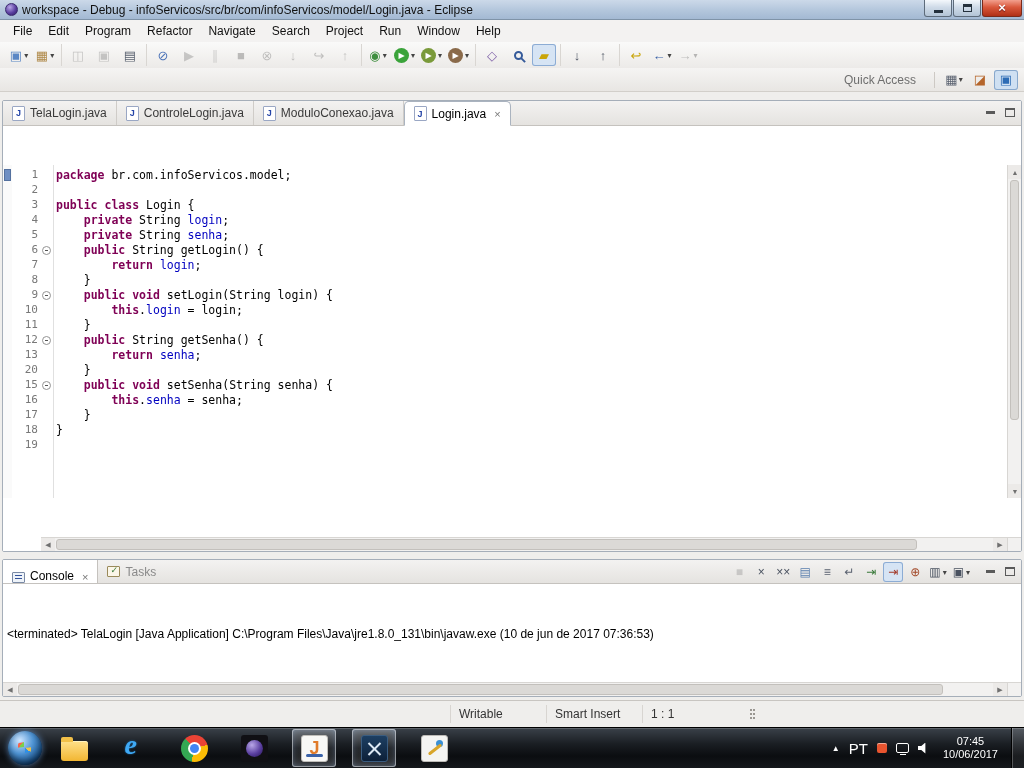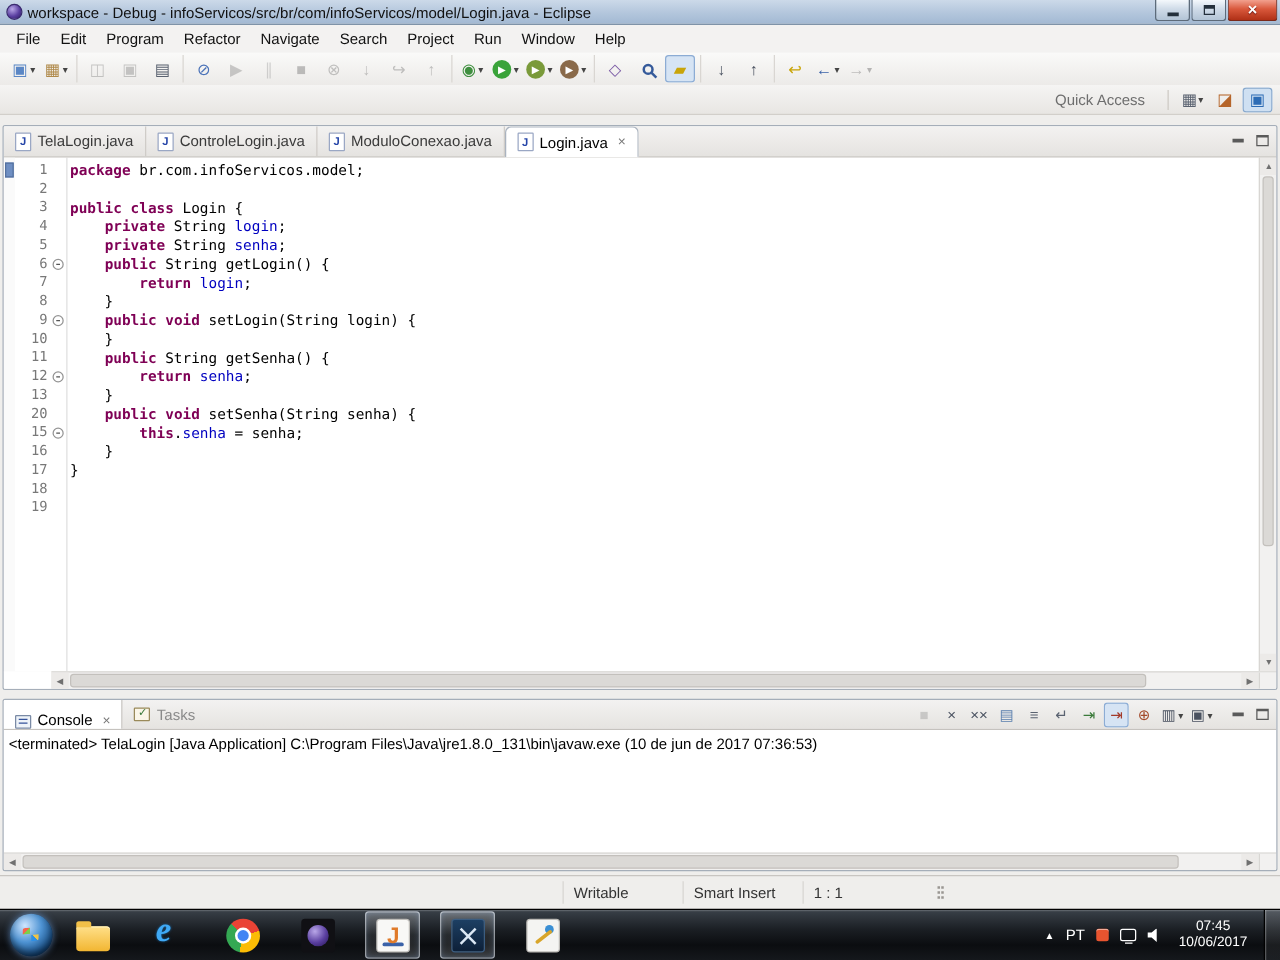--- a/index.html
+++ b/index.html
@@ -44,21 +44,21 @@
   .quick-access { color:#6e6e6e; margin-right:12px; }
   .vsep { width:1px; height:16px; background:#cdc9c4; margin:0 6px; }
   .persp-btn { height:20px; min-width:24px; margin:0 1px; display:flex; align-items:center; justify-content:center; border-radius:3px; }
   .persp-btn .glyph { font-size:13px; }
   .persp-btn.pressed { background:#cfe0f2; box-shadow:inset 0 0 0 1px #88a8cc; }
   .persp-btn.dd::after { content:"▾"; font-size:8px; color:#444; margin-left:1px; }
 
   
   .workspace { flex:1 1 auto; padding:0 2px; display:flex; flex-direction:column; background:#efeeec; }
 
-  .view { border:1px solid #a5aeb9; border-radius:2px; background:#fff; display:flex; flex-direction:column; overflow:hidden; }
+  .view { border:1px solid #a5aeb9; border-radius:2px; background:#fff; display:flex; flex-direction:column; overflow:hidden;gap:39px; }
   .editor-view { margin-top:8px; height:452px; flex:0 0 452px; }
   .console-view { margin-top:7px; margin-bottom:3px; flex:1 1 auto; }
 
   .tabbar { height:25px; flex:0 0 25px; background:linear-gradient(#f3f2f1,#e5e3e0); border-bottom:1px solid #c5c2be;
     display:flex; align-items:stretch; position:relative; }
   #editor-tabs { display:flex; }
   .tab { display:flex; align-items:center; gap:5px; padding:0 9px; border-right:1px solid #cfccc8; color:#3a3a3a; }
   .tab.active { background:#fff; border:1px solid #aab3bf; border-bottom:1px solid #fff; border-top-left-radius:5px; border-top-right-radius:5px; color:#000; margin-bottom:-1px; }
   .jfile { width:13px; height:15px; background:#fff; border:1px solid #9aa7c4; border-radius:1px; display:flex; align-items:center; justify-content:center; flex:0 0 13px; }
   .jfile::after { content:"J"; font-weight:bold; font-size:9px; color:#2545a8; }
@@ -147,21 +147,21 @@
   .ic-darkblue { background:linear-gradient(#1d3f63,#0d2038); border:1px solid #3b5d81; border-radius:3px; }
   .ic-darkblue::before, .ic-darkblue::after { content:""; position:absolute; left:4px; top:12px; width:17px; height:2px; background:#dce8f4; }
   .ic-darkblue::before { transform:rotate(45deg); }
   .ic-darkblue::after { transform:rotate(-45deg); }
   .ic-scenebuilder { background:#f4f4f2; border:1px solid #bcbab6; border-radius:3px; }
   .ic-scenebuilder::after { content:""; position:absolute; left:5px; top:12px; width:16px; height:3px; background:#d8a52a; transform:rotate(-38deg); border-radius:2px; }
   .ic-scenebuilder::before { content:""; position:absolute; right:4px; top:4px; width:7px; height:7px; border-radius:50%; background:#3a8fd4; }
 
   .tray { margin-left:auto; display:flex; align-items:center; gap:9px; color:#fff; }
   .tray-chevron { font-size:8px; color:#fff; }
-  .tray-lang { font-size:12px; }
+  .tray-lang { font-size:15px; }
   .tray-red { width:10px; height:10px; border-radius:2px; background:#e8542f; display:inline-block; box-shadow:inset 0 1px 0 rgba(255,255,255,.5); }
   .tray-display { width:13px; height:10px; border:1px solid #fff; border-radius:2px; display:inline-block; position:relative; }
   .tray-display::after { content:""; position:absolute; left:3px; bottom:-3px; width:6px; height:1px; background:#fff; }
   .tray-speaker { width:12px; height:11px; background:#fff; display:inline-block;
     clip-path:polygon(0 32%, 28% 32%, 62% 0, 62% 100%, 28% 68%, 0 68%); }
   .clock { font-size:11px; line-height:13px; text-align:center; margin:0 4px; }
   .show-desktop { width:13px; height:41px; border-left:1px solid #000; box-shadow:inset 1px 0 0 rgba(255,255,255,.25);
     background:linear-gradient(rgba(255,255,255,.14), rgba(255,255,255,.03)); }
 </style>
 </head>
@@ -395,20 +395,21 @@
         <div class="code-col" id="code-col">
             <div class="code-line"><span class="tk-kw">package</span><span class="tk-pl"> br.com.infoServicos.model;</span></div>
             <div class="code-line">&nbsp;</div>
             <div class="code-line"><span class="tk-kw">public</span><span class="tk-pl"> </span><span class="tk-kw">class</span><span class="tk-pl"> Login {</span></div>
             <div class="code-line"><span class="tk-pl">    </span><span class="tk-kw">private</span><span class="tk-pl"> String </span><span class="tk-fd">login</span><span class="tk-pl">;</span></div>
             <div class="code-line"><span class="tk-pl">    </span><span class="tk-kw">private</span><span class="tk-pl"> String </span><span class="tk-fd">senha</span><span class="tk-pl">;</span></div>
             <div class="code-line"><span class="tk-pl">    </span><span class="tk-kw">public</span><span class="tk-pl"> String getLogin() {</span></div>
             <div class="code-line"><span class="tk-pl">        </span><span class="tk-kw">return</span><span class="tk-pl"> </span><span class="tk-fd">login</span><span class="tk-pl">;</span></div>
             <div class="code-line"><span class="tk-pl">    }</span></div>
             <div class="code-line"><span class="tk-pl">    </span><span class="tk-kw">public</span><span class="tk-pl"> </span><span class="tk-kw">void</span><span class="tk-pl"> setLogin(String login) {</span></div>
+            <div class="code-line"><span class="tk-pl">        </span><span class="tk-kw">this</span><span class="tk-pl">.</span><span class="tk-fd">login</span><span class="tk-pl"> = login;</span></div>
             <div class="code-line"><span class="tk-pl">    }</span></div>
             <div class="code-line"><span class="tk-pl">    </span><span class="tk-kw">public</span><span class="tk-pl"> String getSenha() {</span></div>
             <div class="code-line"><span class="tk-pl">        </span><span class="tk-kw">return</span><span class="tk-pl"> </span><span class="tk-fd">senha</span><span class="tk-pl">;</span></div>
             <div class="code-line"><span class="tk-pl">    }</span></div>
             <div class="code-line"><span class="tk-pl">    </span><span class="tk-kw">public</span><span class="tk-pl"> </span><span class="tk-kw">void</span><span class="tk-pl"> setSenha(String senha) {</span></div>
             <div class="code-line"><span class="tk-pl">        </span><span class="tk-kw">this</span><span class="tk-pl">.</span><span class="tk-fd">senha</span><span class="tk-pl"> = senha;</span></div>
             <div class="code-line"><span class="tk-pl">    }</span></div>
             <div class="code-line"><span class="tk-pl">}</span></div>
             <div class="code-line">&nbsp;</div>
           </div>

